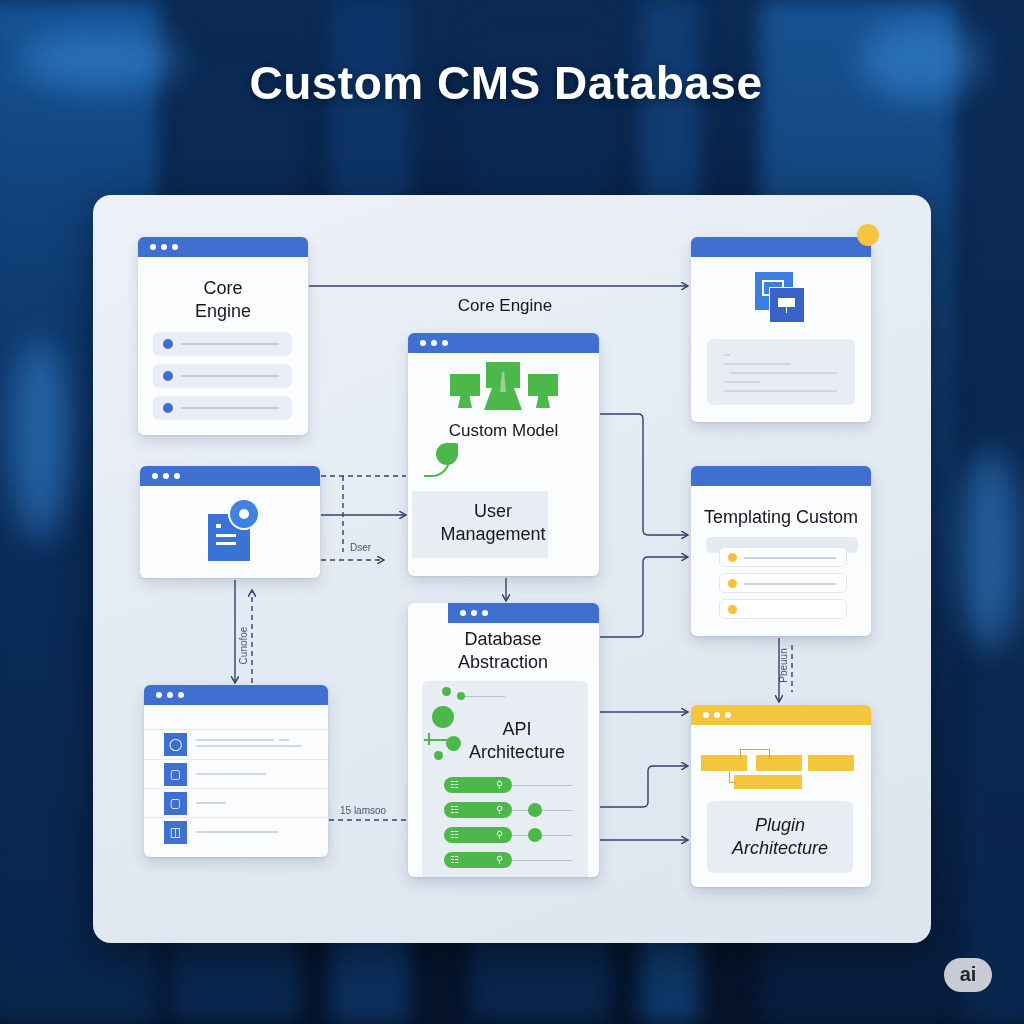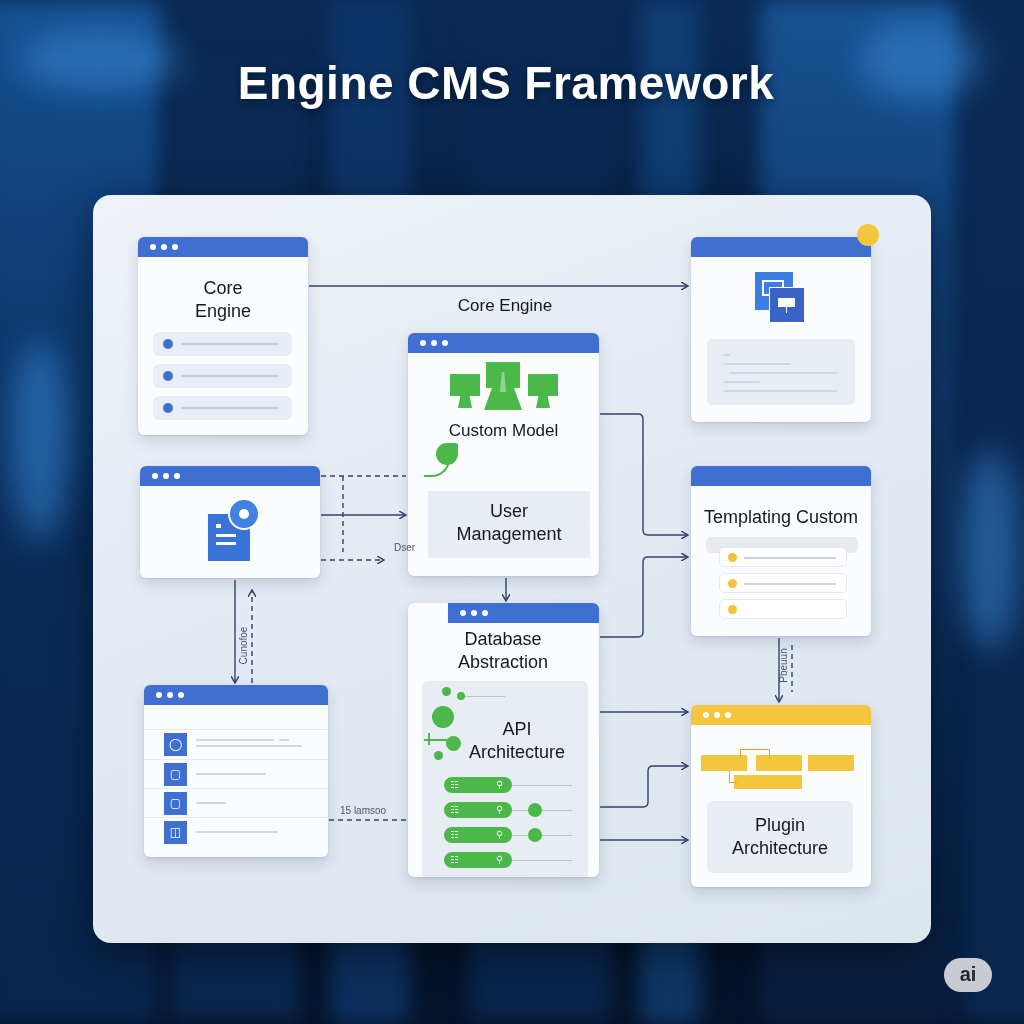--- a/index.html
+++ b/index.html
@@ -84,21 +84,21 @@
   <div class="rack r4"></div>
     <div class="rack r5"></div>
     <div class="rack r6"></div>
   <div class="rack r7"></div>
   <div class="glow g1"></div>
     <div class="glow g2"></div>
     <div class="glow g3"></div>
     <div class="glow g4"></div>
 </div>
 
-<div class="title">Engine CMS Framework</div>
+<div class="title">Custom CMS Database</div>
 
 <div class="panel"></div>
 
 <div class="win" style="left:138px;top:237px;width:170px;height:198px;">
   <div class="bar">
       <span class="dot"></span>
       <span class="dot"></span>
       <span class="dot"></span>
     </div>
   <div class="wtitle" style="position:absolute;left:40px;top:40px;width:90px;">Core Engine</div>
@@ -164,21 +164,21 @@
     <div style="position:absolute;left:34px;top:22px;width:38px;height:26px;background:#4cb84a;clip-path:polygon(25% 0,75% 0,100% 100%,0 100%);"></div>
     <div style="position:absolute;left:50px;top:10px;width:6px;height:20px;background:#8fd58c;clip-path:polygon(30% 0,70% 0,100% 100%,0 100%);"></div>
     <div style="position:absolute;left:78px;top:12px;width:30px;height:22px;background:#4cb84a;"></div>
     <div style="position:absolute;left:86px;top:32px;width:14px;height:14px;background:#4cb84a;clip-path:polygon(20% 0,80% 0,100% 100%,0 100%);"></div>
   </div>
   <div class="wtitle" style="position:absolute;left:0;top:86px;width:191px;font-size:17px;">Custom Model</div>
   <div style="position:absolute;left:14px;top:110px;width:44px;height:36px;">
     <div style="position:absolute;left:14px;top:0;width:22px;height:22px;background:#4cb84a;border-radius:50% 10% 50% 50%;"></div>
     <div style="position:absolute;left:2px;top:14px;width:26px;height:20px;border-bottom:2px solid #4cb84a;border-right:2px solid #4cb84a;border-radius:0 0 18px 0;"></div>
   </div>
-  <div style="position:absolute;left:20px;top:158px;width:162px;height:67px;background:#e8edf4;border-radius:1px;">
+  <div style="position:absolute;left:4px;top:158px;width:136px;height:67px;background:#e8edf4;border-radius:1px;">
     <div class="wtitle" style="position:absolute;left:25px;top:9px;width:112px;">User Management</div>
   </div>
 </div>
 
 <div style="position:absolute;left:430px;top:296px;width:150px;text-align:center;font-size:17px;color:#16181d;">Core Engine</div>
 
 <div class="win" style="left:691px;top:466px;width:180px;height:170px;">
   <div class="bar"></div>
   <div class="wtitle" style="position:absolute;left:0;top:40px;width:180px;white-space:nowrap;">Templating Custom</div>
   <div style="position:absolute;left:15px;top:71px;width:152px;height:16px;background:#e6ebf2;border-radius:5px;"></div>
@@ -280,21 +280,21 @@
       <span class="dot"></span>
     </div>
   <div>
     <div style="position:absolute;left:10px;top:50px;width:46px;height:16px;background:#f4c63d;"></div>
     <div style="position:absolute;left:65px;top:50px;width:46px;height:16px;background:#f4c63d;"></div>
     <div style="position:absolute;left:117px;top:50px;width:46px;height:16px;background:#f4c63d;"></div>
     <div style="position:absolute;left:43px;top:70px;width:68px;height:14px;background:#f4c63d;"></div>
     <div style="position:absolute;left:49px;top:44px;width:30px;height:10px;border:1px solid #d9a927;border-bottom:none;"></div>
     <div style="position:absolute;left:38px;top:66px;width:8px;height:12px;border-left:1px solid #d9a927;border-bottom:1px solid #d9a927;"></div>
   </div>
-  <div style="position:absolute;left:16px;top:96px;width:146px;height:72px;background:#e8edf4;border-radius:6px;">
+  <div style="position:absolute;left:16px;top:96px;width:146px;height:72px;background:#e8edf4;border-radius:6px;font-style:italic;">
     <div class="wtitle" style="position:absolute;left:8px;top:13px;width:130px;">Plugin Architecture</div>
   </div>
 </div>
 
 <svg class="arrows" viewBox="0 0 1024 1024">
   <defs>
     <marker id="ah" markerWidth="8" markerHeight="8" refX="7" refY="4" orient="auto" markerUnits="userSpaceOnUse">
       <path d="M0,0 L7,4 L0,8" fill="none" stroke="#34406a" stroke-width="1.5"></path>
     </marker>
   </defs>
@@ -311,18 +311,18 @@
     <path d="M600,637 H638 Q643,637 643,632 V562 Q643,557 648,557 H688" marker-end="url(#ah)"></path>
     <path d="M779,638 V702" marker-end="url(#ah)"></path>
     <path d="M792,645 V692" stroke-dasharray="5,4"></path>
     <path d="M600,712 H688" marker-end="url(#ah)"></path>
     <path d="M600,807 H643 Q648,807 648,802 V771 Q648,766 653,766 H688" marker-end="url(#ah)"></path>
     <path d="M600,840 H688" marker-end="url(#ah)"></path>
     <path d="M329,820 H406" stroke-dasharray="5,4"></path>
   </g>
 </svg>
 
-<div class="lbl" style="left:350px;top:542px;margin-left:44px;">Dser</div>
+<div class="lbl" style="left:350px;top:542px;">Dser</div>
 <div class="lbl" style="left:340px;top:805px;">15 lamsoo</div>
 <div class="lbl" style="left:213px;top:640px;transform:rotate(-90deg);transform-origin:center;width:60px;text-align:center;">Cunofoe</div>
 <div class="lbl" style="left:758px;top:660px;transform:rotate(-90deg);transform-origin:center;width:50px;text-align:center;">Pbeuun</div>
 
 <div class="badge">ai</div>
 
 </body></html>

